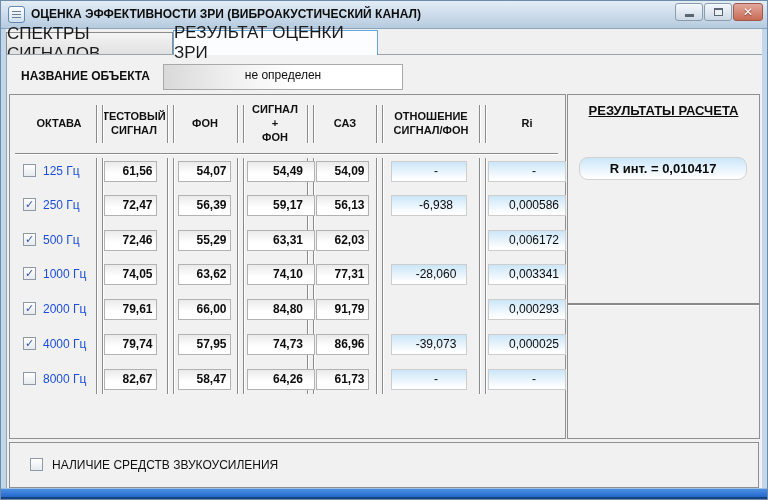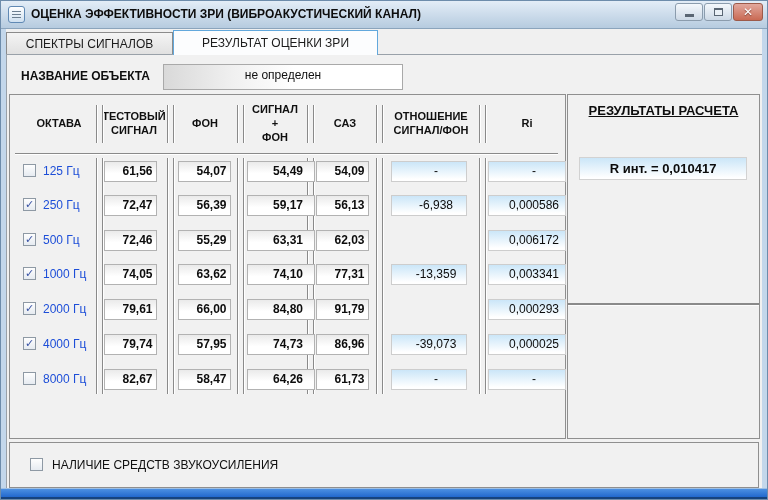--- a/index.html
+++ b/index.html
@@ -18,21 +18,21 @@
     background:linear-gradient(#f4f8fc,#cdd9e6);display:flex;align-items:center;justify-content:center;}
   .wbtn.min{left:674px;width:28px;}
   .wbtn.max{left:703px;width:28px;}
   .wbtn.close{left:732px;width:30px;border-color:#9c5a4a;
     background:linear-gradient(var(--close-red-light,#e2a89d),var(--close-red,#c96a54));}
   .glyph-min{width:9px;height:3px;background:#5a6673;margin-top:6px;}
   .glyph-max{width:9px;height:8px;border:1px solid #5a6673;border-top-width:2px;background:#eaf0f6;}
   .wbtn.close span{color:#fbfcfd;font-weight:bold;font-size:12px;text-shadow:0 1px 1px #7e3a2c;line-height:16px;}
 
   
-  .tab{position:absolute;display:flex;align-items:center;justify-content:center;font-size:12px;color:#1b1b1b;}
+  .tab{position:absolute;display:flex;align-items:center;justify-content:center;font-size:17px;color:#1b1b1b;}
   .tab.inactive{left:5px;top:31px;width:167px;height:22px;background:linear-gradient(#f4f4f4,#e1e1e1);
     border:1px solid #8b8b8b;border-bottom:none;}
   .tab.active{left:172px;top:29px;width:205px;height:25px;background:#fcfdfe;
     border:1px solid var(--active-tab-border,#62a8dc);border-bottom:none;z-index:3;}
   .tabpage{position:absolute;left:5px;top:53px;width:757px;height:435px;background:#f1f1f1;border:1px solid #99a1a9;z-index:1;}
 
   
   .objlabel{position:absolute;left:20px;top:68px;font-size:12px;font-weight:bold;color:#0e0e0e;z-index:4;}
   .objvalue{position:absolute;left:162px;top:63px;width:240px;height:26px;z-index:4;
     background:linear-gradient(to right,#d9d9d9,#f1f1f1 30%,#ffffff 55%);
@@ -73,21 +73,21 @@
   .c-ratio{left:381px;width:76px;}
   .c-ri{left:478px;width:78px;}
 
   
   .right-panel{position:absolute;left:566px;top:93px;width:193px;height:345px;border:1px solid #8f8f8f;background:#f1f1f1;z-index:4;}
   .rtitle{position:absolute;left:0;top:8px;width:100%;text-align:center;font-size:13px;font-weight:bold;
     text-decoration:underline;color:#0d0d0d;}
   .rbox{position:absolute;left:11px;width:168px;height:23px;line-height:21px;text-align:center;
     font-size:13px;font-weight:bold;color:#0b0b0b;border:1px solid #d2d2d2;
     background:linear-gradient(var(--cell-blue,#cbe6f8),#ffffff 95%);}
-  .rbox.r1{top:62px;}
+  .rbox.r1{top:62px;border-radius:9px;}
   .rbox.r2{top:110px;}
   .rdivider{position:absolute;left:0;top:208px;width:191px;height:2px;background:#8a8a8a;box-shadow:0 1px 0 #fdfdfd;}
 
   
   .bottom-panel{position:absolute;left:8px;top:441px;width:750px;height:46px;border:1px solid #8f8f8f;background:#f1f1f1;z-index:4;}
   .bp-cb{left:20px;top:15px;}
   .bp-label{position:absolute;left:42px;top:15px;font-size:12px;color:#101010;}
 
   
   .frame-left,.frame-right{position:absolute;top:28px;bottom:11px;width:5px;background:var(--frame-blue,#c3d7eb);z-index:6;}
@@ -180,21 +180,21 @@
       <span class="cell white c-saz">62,03</span>
       <span class="cell blue c-ri">0,006172</span>
     </div>
     <div class="row" style="top:169px">
       <span class="cb checked">✓</span>
       <span class="freq">1000 Гц</span>
       <span class="cell white c-test">74,05</span>
       <span class="cell white c-fon">63,62</span>
       <span class="cell white c-sf">74,10</span>
       <span class="cell white c-saz">77,31</span>
-      <span class="cell blue c-ratio">-13,359</span>
+      <span class="cell blue c-ratio">-28,060</span>
       <span class="cell blue c-ri">0,003341</span>
     </div>
     <div class="row" style="top:204px">
       <span class="cb checked">✓</span>
       <span class="freq">2000 Гц</span>
       <span class="cell white c-test">79,61</span>
       <span class="cell white c-fon">66,00</span>
       <span class="cell white c-sf">84,80</span>
       <span class="cell white c-saz">91,79</span>
       <span class="cell blue c-ri">0,000293</span>

